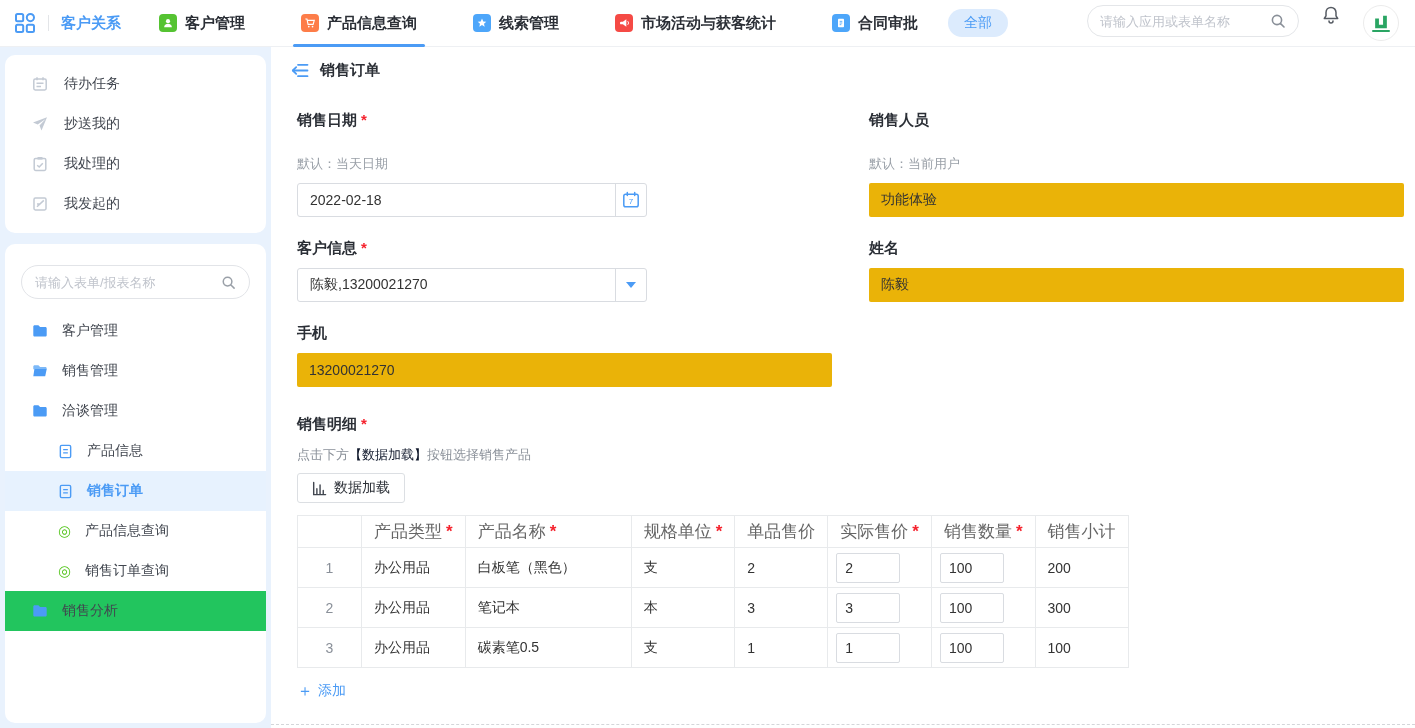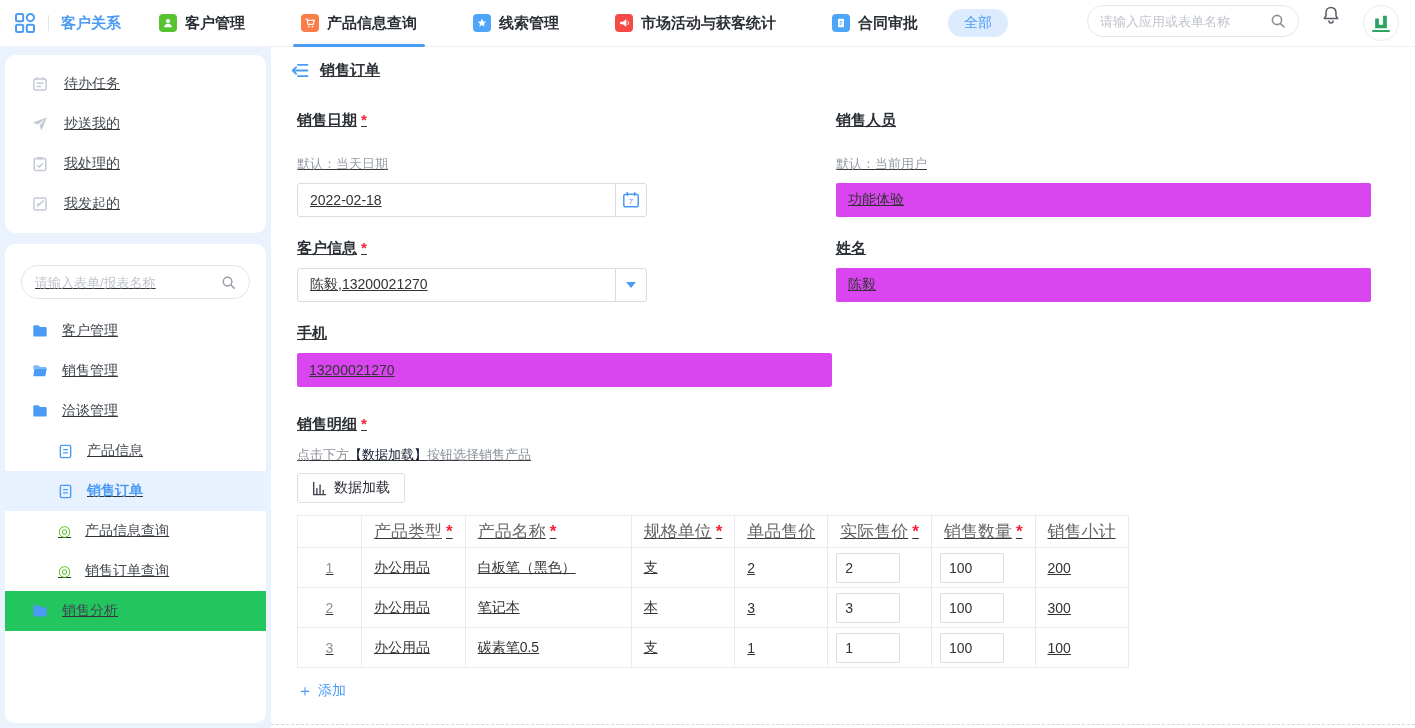--- a/index.html
+++ b/index.html
@@ -17,50 +17,50 @@
   .tab-icon { width:18px; height:18px; border-radius:4px; display:flex; align-items:center; justify-content:center; flex:none; }
   .all-pill { margin-left:30px; background:#dcebfd; color:#4b9bf5; padding:5px 16px; border-radius:15px; font-size:14px; cursor:pointer; }
   .nav-right { margin-left:auto; display:flex; align-items:flex-start; gap:22px; }
   .nav-search { width:212px; height:32px; border:1px solid #e4e6e9; border-radius:16px; display:flex; align-items:center; padding:0 12px; gap:8px; }
   .nav-search input { flex:1; min-width:0; border:none; outline:none; font-size:13px; color:#333; font-family:inherit; background:transparent; }
   .nav-search input::placeholder { color:#c0c4cc; }
   .avatar { width:36px; height:36px; border-radius:50%; border:1px solid #ececec; display:flex; flex-direction:column; align-items:center; justify-content:center; cursor:pointer; }
   .avatar .microtext { width:18px; height:2px; background:#2aa563; margin-top:1px; border-radius:1px; }
 
   
-  .layout { display:flex; height:681px;text-decoration:underline; }
+  .layout { display:flex; height:681px; }
   .sidebar { width:271px; flex:none; background:#e9f2fd; padding:8px 5px 5px 5px; display:flex; flex-direction:column; gap:11px; overflow:hidden; }
   .side-card { background:#fff; border-radius:10px; }
   .card-quick { padding:9px 0; }
   .quick-item { height:40px; display:flex; align-items:center; gap:16px; padding:0 27px; font-size:14px; color:#41464f; cursor:pointer; }
   .card-tree { flex:1; padding:21px 0 0 0; overflow:hidden; }
   .side-search { margin:0 16px 12px 16px; height:34px; border:1px solid #e2e4e8; border-radius:17px; display:flex; align-items:center; padding:0 13px; gap:8px; }
   .side-search input { flex:1; min-width:0; border:none; outline:none; font-size:13px; color:#333; font-family:inherit; background:transparent; }
   .side-search input::placeholder { color:#c0c4cc; }
   .tree-item { height:40px; display:flex; align-items:center; gap:14px; padding-left:27px; font-size:14px; color:#41464f; cursor:pointer; }
   .tree-item.sub { padding-left:53px; }
   .tree-item.selected { background:#e7f2fe; color:#4b9bf5; font-weight:bold; }
   .tree-item.shaded { background:#22c55e; }
   .query-glyph { color:#52c41a; font-size:15px; line-height:1; font-family:"DejaVu Sans",sans-serif; }
 
   
   .main { flex:1; background:#fff; display:flex; flex-direction:column; overflow:hidden; }
   .main-header { height:46px; flex:none; display:flex; align-items:center; gap:11px; padding:0 20px; }
   .main-title { font-size:15px; font-weight:bold; color:#2b2f36; }
   .form-area { flex:1; padding:18px 28px 0 26px; overflow:hidden; }
-  .form-grid { display:grid; grid-template-columns:535px 535px; column-gap:4px; }
+  .form-grid { display:grid; grid-template-columns:535px 535px; column-gap:37px; }
   .field { margin-bottom:22px; }
   .f-label { font-size:15px; font-weight:bold; color:#2b2f36; }
   .req { color:#f5222d; margin-left:4px; font-weight:bold; }
   .f-hint { margin-top:25px; font-size:13px; color:#9aa0a8; }
   .f-input-row { margin-top:10px; display:flex; align-items:stretch; width:350px; height:34px; border:1px solid #d9dce1; border-radius:3px; background:#fff; }
   .f-input-row input { flex:1; min-width:0; border:none; outline:none; padding:0 12px; font-size:14px; color:#333; font-family:inherit; background:transparent; }
   .f-addon { width:31px; flex:none; border-left:1px solid #d9dce1; display:flex; align-items:center; justify-content:center; cursor:pointer; }
   .caret-down { width:0; height:0; border-left:5px solid transparent; border-right:5px solid transparent; border-top:6px solid #4b9bf5; }
-  .f-readonly { margin-top:10px; height:34px; background:#d946ef; border-radius:2px; display:flex; align-items:center; padding:0 12px; font-size:14px; color:#333; width:535px; }
+  .f-readonly { margin-top:10px; height:34px; background:#eab308; border-radius:2px; display:flex; align-items:center; padding:0 12px; font-size:14px; color:#333; width:535px; }
 
   .detail-section { margin-top:6px; }
   .detail-hint { margin-top:12px; font-size:13px; color:#8a9099; }
   .detail-hint .link { color:#0f172a; cursor:pointer; }
   .load-btn { margin-top:9px; height:30px; display:inline-flex; align-items:center; gap:7px; padding:0 14px; border:1px solid #dcdfe3; border-radius:3px; background:#fff; font-size:14px; color:#2b2f36; cursor:pointer; font-family:inherit; }
 
   table.detail-table { margin-top:12px; border-collapse:collapse; table-layout:fixed; }
   .detail-table th, .detail-table td { border:1px solid #e8eaec; padding:0 12px; text-align:left; overflow:hidden; white-space:nowrap; }
   .detail-table th { height:32px; font-size:17px; font-weight:normal; color:#666; }
   .detail-table td { height:40px; font-size:14px; color:#333; }

